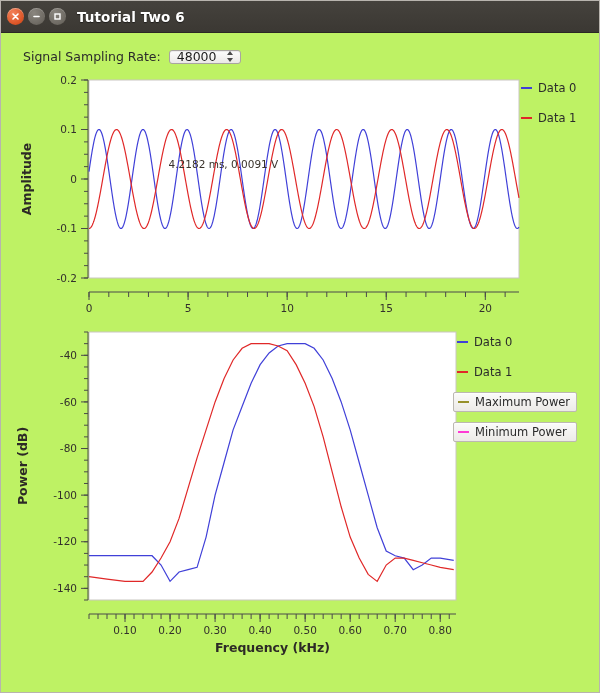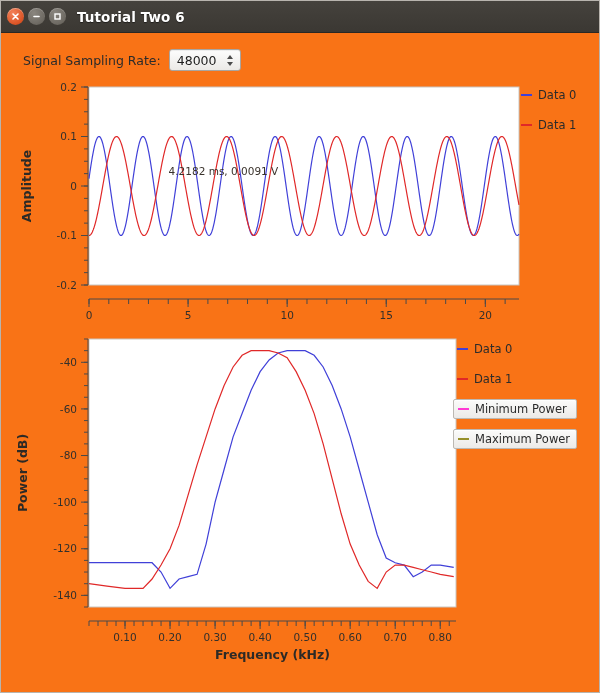--- a/index.html
+++ b/index.html
@@ -47,39 +47,39 @@
     font-size: 13.5px;
     font-weight: bold;
     margin-left: 11px;
     letter-spacing: .1px;
     text-shadow: 0 1px 1px rgba(0,0,0,.5);
   }
 
   
   .client {
     flex: 1;
-    background: #f97316;
+    background: #bef264;
     position: relative;
     display: flex; flex-direction: column;
   }
 
   
   .controlrow {
     display: flex; align-items: center;
     padding: 16px 0 6px 22px;
     flex: none;
   }
   .ctl-label {
     font-size: 12.5px;
     color: #2b2b2b;
     margin-right: 8px;
   }
   .spinbox {
     display: flex; align-items: stretch;
-    height: 22px;
+    height: 14px;
     border: 1px solid #a9a5a0;
     border-radius: 3px;
     background: linear-gradient(to bottom, #fdfdfd 0%, #ebe9e6 100%);
     box-shadow: inset 0 1px 1px rgba(0,0,0,.07);
     overflow: hidden;
   }
   .spin-val {
     font-size: 12.5px;
     color: #1d1d1d;
     padding: 0 7px 0 7px;
@@ -382,24 +382,24 @@
       <div class="legend" style="left:452px; top:12px;">
         <div class="legend-item">
           <span class="legend-swatch" style="background:#4040d8"></span>
           <span class="legend-text">Data 0</span>
         </div>
         <div class="legend-item">
           <span class="legend-swatch" style="background:#e02828"></span>
           <span class="legend-text">Data 1</span>
         </div>
         <div class="legend-item boxed">
+          <span class="legend-swatch" style="background:#97902a"></span>
+          <span class="legend-text">Maximum Power</span>
+        </div>
+        <div class="legend-item boxed">
           <span class="legend-swatch" style="background:#ff3ad4"></span>
           <span class="legend-text">Minimum Power</span>
         </div>
-        <div class="legend-item boxed">
-          <span class="legend-swatch" style="background:#97902a"></span>
-          <span class="legend-text">Maximum Power</span>
-        </div>
       </div>
     </div>
 
   </div>
 </div>
 
 </body></html>

